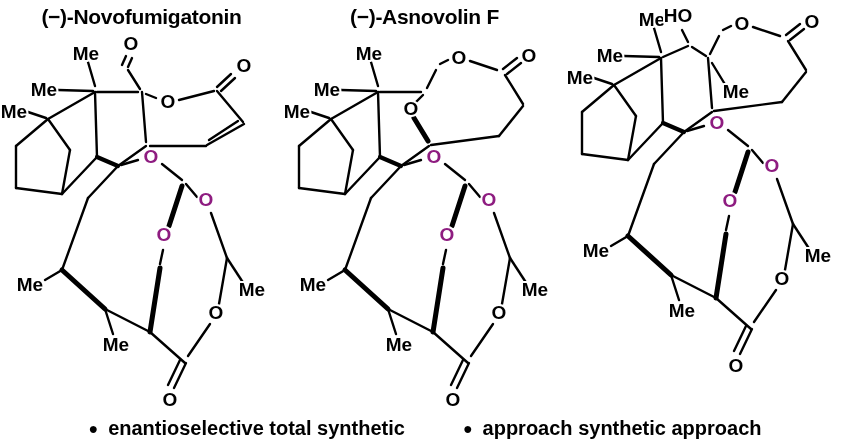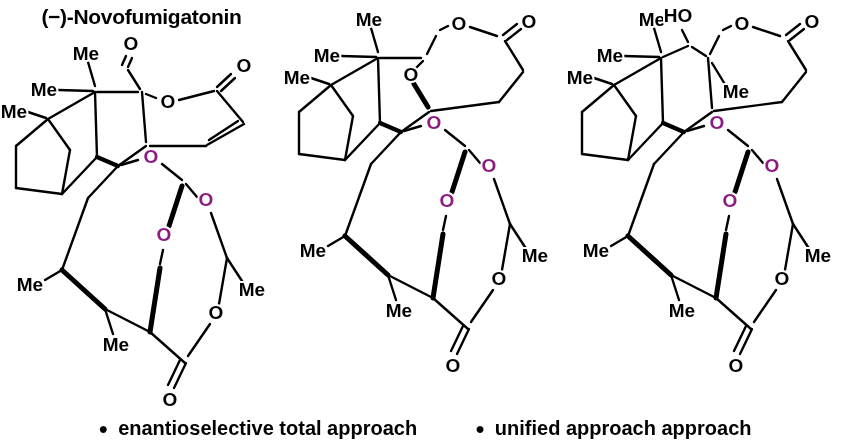--- a/index.html
+++ b/index.html
@@ -109,20 +109,21 @@
         </g>
         <g>
           <text x="131" y="56">O</text>
           <text x="168" y="114">O</text>
           <text x="244" y="78">O</text>
         </g>
       </svg>
     </div>
 
     <div class="compound">
+      <h2>(−)-Asnovolin F</h2>
       <svg class="structure" width="283" height="380" viewBox="0 40 283 380">
         <use href="#core-skeleton"></use>
         <g>
           <line x1="97" y1="98" x2="138" y2="98"></line>
           <line x1="144" y1="94" x2="153" y2="76"></line>
           <line x1="157" y1="70" x2="165" y2="66"></line>
           <line x1="187" y1="67" x2="214" y2="76"></line>
           <line x1="220" y1="75" x2="234" y2="64"></line>
           <line x1="224" y1="80" x2="238" y2="69"></line>
           <line x1="222" y1="81" x2="240" y2="110"></line>
@@ -164,21 +165,21 @@
           <text x="170" y="138">Me</text>
         </g>
       </svg>
     </div>
 
   </div>
 
   <div id="footer">
     <div class="footer-item">
       <span class="bullet">●</span>
-      <span>enantioselective total approach</span>
+      <span>enantioselective total synthetic</span>
     </div>
     <div class="footer-item">
       <span class="bullet">●</span>
-      <span>unified approach approach</span>
+      <span>approach synthetic approach</span>
     </div>
   </div>
 
 </div>
 
 </body></html>

